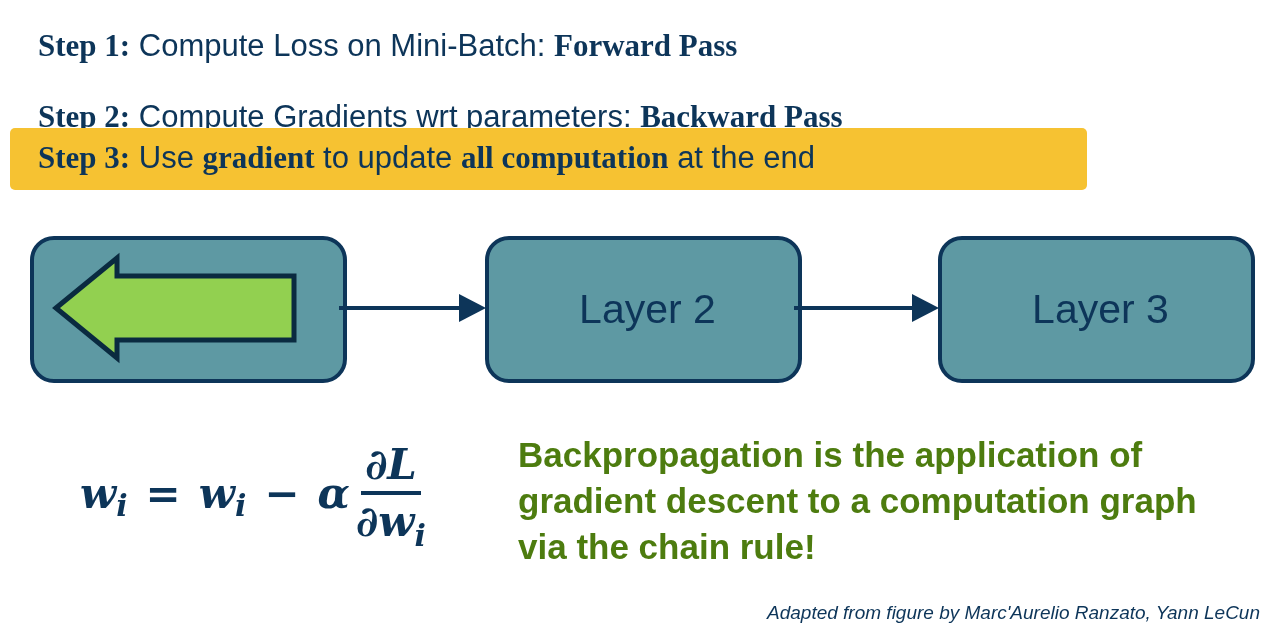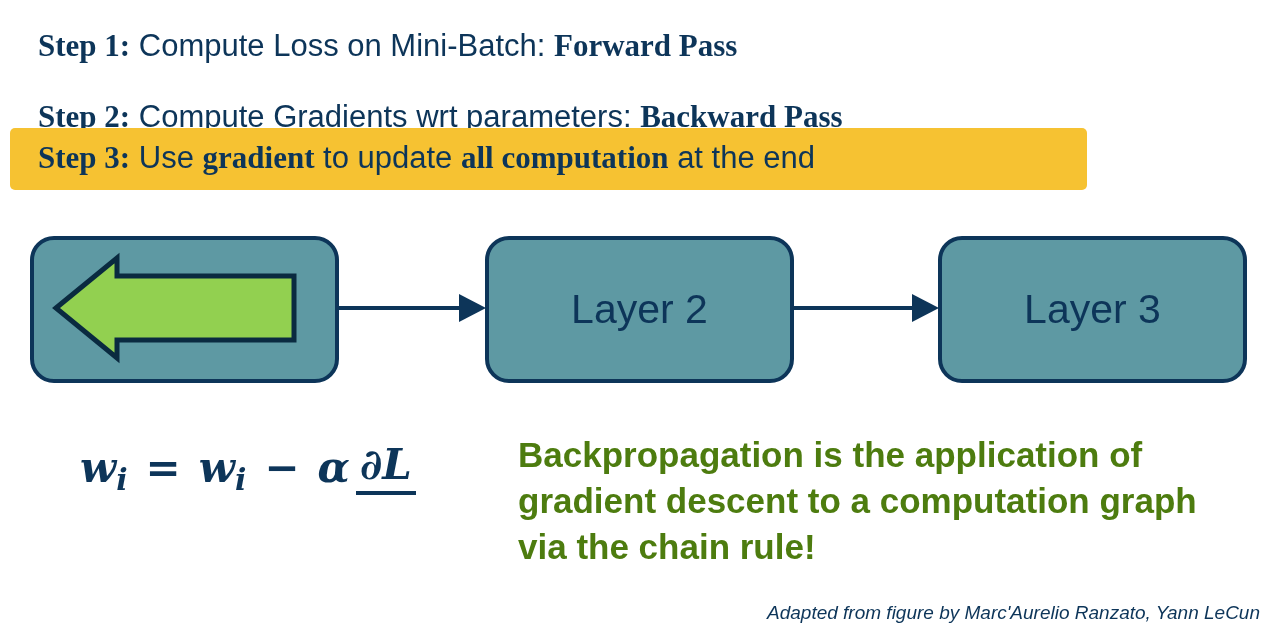--- a/index.html
+++ b/index.html
@@ -3,21 +3,21 @@
 <meta charset="utf-8">
 <style>
   html,body{margin:0;padding:0;background:#fff;}
   body{width:1280px;height:635px;position:relative;overflow:hidden;font-family:"Liberation Sans",sans-serif;color:#0d3559;}
   .step{position:absolute;left:38px;font-size:31px;line-height:40px;white-space:nowrap;}
   .b{font-weight:bold;font-family:Liberation Serif, serif;}
   #step1{top:26px;}
   #step2{top:97px;}
   #hl{position:absolute;left:10px;top:128px;width:1077px;height:62px;background:#f6c232;border-radius:5px;}
   #step3{top:138px;}
-  .box{position:absolute;top:236px;width:301px;height:139px;background:#5e99a3;border:4px solid #0d3559;border-radius:24px;box-sizing:content-box;display:flex;align-items:center;justify-content:center;font-size:41px;color:#0d3559;}
+  .box{position:absolute;top:236px;width:301px;height:139px;background:#5e99a3;border:4px solid #0d3559;border-radius:24px;box-sizing:content-box;display:flex;align-items:center;justify-content:center;font-size:41px;color:#0d3559;padding-left:8px;}
   #box1{left:30px;}
   #box2{left:485px;}
   #box3{left:938px;}
   svg.over{position:absolute;left:0;top:0;}
   #formula{position:absolute;left:80px;top:440px;font-family:"DejaVu Serif",serif;font-weight:bold;font-style:italic;color:#0d3559;font-size:42px;display:flex;align-items:center;white-space:nowrap;}
   #formula .sub{font-size:30px;position:relative;top:12px;}
   #formula .op{font-style:normal;margin:0 18px;}
   .frac{display:inline-flex;flex-direction:column;align-items:center;margin-left:6px;}
   .frac .num{border-bottom:4px solid #0d3559;padding:0 4px 2px 4px;}
   .frac .den{padding-top:2px;}
@@ -64,18 +64,19 @@
 <div id="formula">
   <span>w</span>
     <span class="sub">i</span>
   <span class="op">=</span>
   <span>w</span>
     <span class="sub">i</span>
   <span class="op">−</span>
   <span>α</span>
   <span class="frac">
     <span class="num">∂L</span>
+    <span class="den"><span>∂w</span><span class="sub" style="font-size:30px;position:relative;top:10px;">i</span></span>
   </span>
 </div>
 
 <div id="bp">Backpropagation is the application of gradient descent to a computation graph via the chain rule!</div>
 
 <div id="credit">Adapted from figure by Marc'Aurelio Ranzato, Yann LeCun</div>
 
 </body></html>

